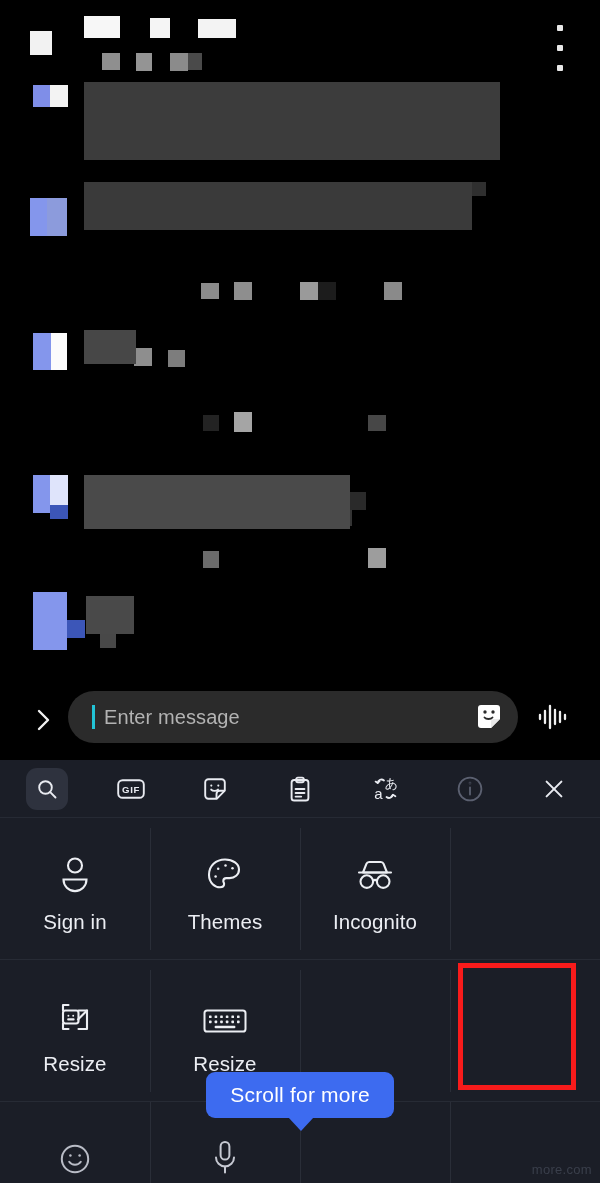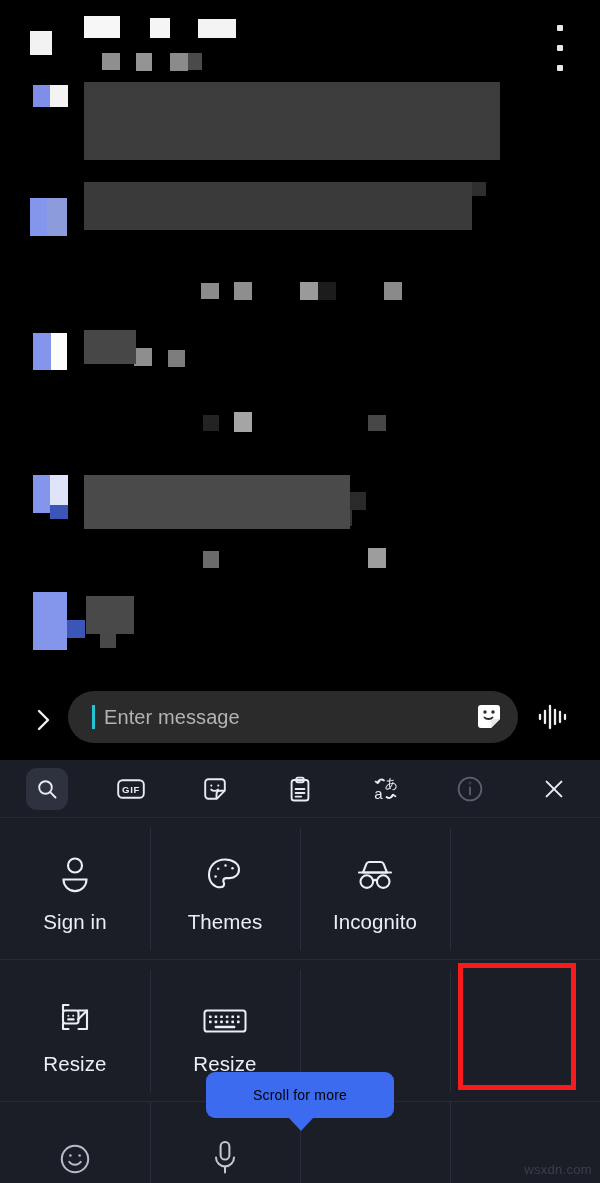--- a/index.html
+++ b/index.html
@@ -52,21 +52,21 @@
   .row3 { height: 90px; overflow: hidden; }
   .row3 .cell { height: 90px; justify-content: flex-start; padding-top: 28px; }
 
   
   .hl { position: absolute; left: 458px; top: 963px; width: 118px; height: 127px;
         border: 5px solid #f81b1b; pointer-events: none; }
 
   
   .tip { position: absolute; left: 206px; top: 1072px; width: 188px; height: 46px;
          background: #3d6bf0; border-radius: 9px; display: flex; align-items: center; justify-content: center; }
-  .tip span { color: #000000; font-size: 14px; letter-spacing: .2px; }
+  .tip span { color: #ffffff; font-size: 21px; letter-spacing: .2px; }
   .tiparrow { position: absolute; left: 288px; top: 1117px; width: 0; height: 0;
               border-left: 13px solid transparent; border-right: 13px solid transparent;
               border-top: 14px solid #3d6bf0; }
 
   .wm { position: absolute; right: 8px; bottom: 6px; color: #3a3f4b; font-size: 13px; letter-spacing: .3px; }
 
   svg { display: block; }
 </style>
 </head>
 <body>
@@ -383,14 +383,14 @@
     </div>
   </div>
 
   <div class="hl"></div>
 
   <div class="tip">
     <span>Scroll for more</span>
   </div>
   <div class="tiparrow"></div>
 
-  <div class="wm">wsxdn.com</div>
+  <div class="wm">more.com</div>
 </div>
 
 </body></html>

